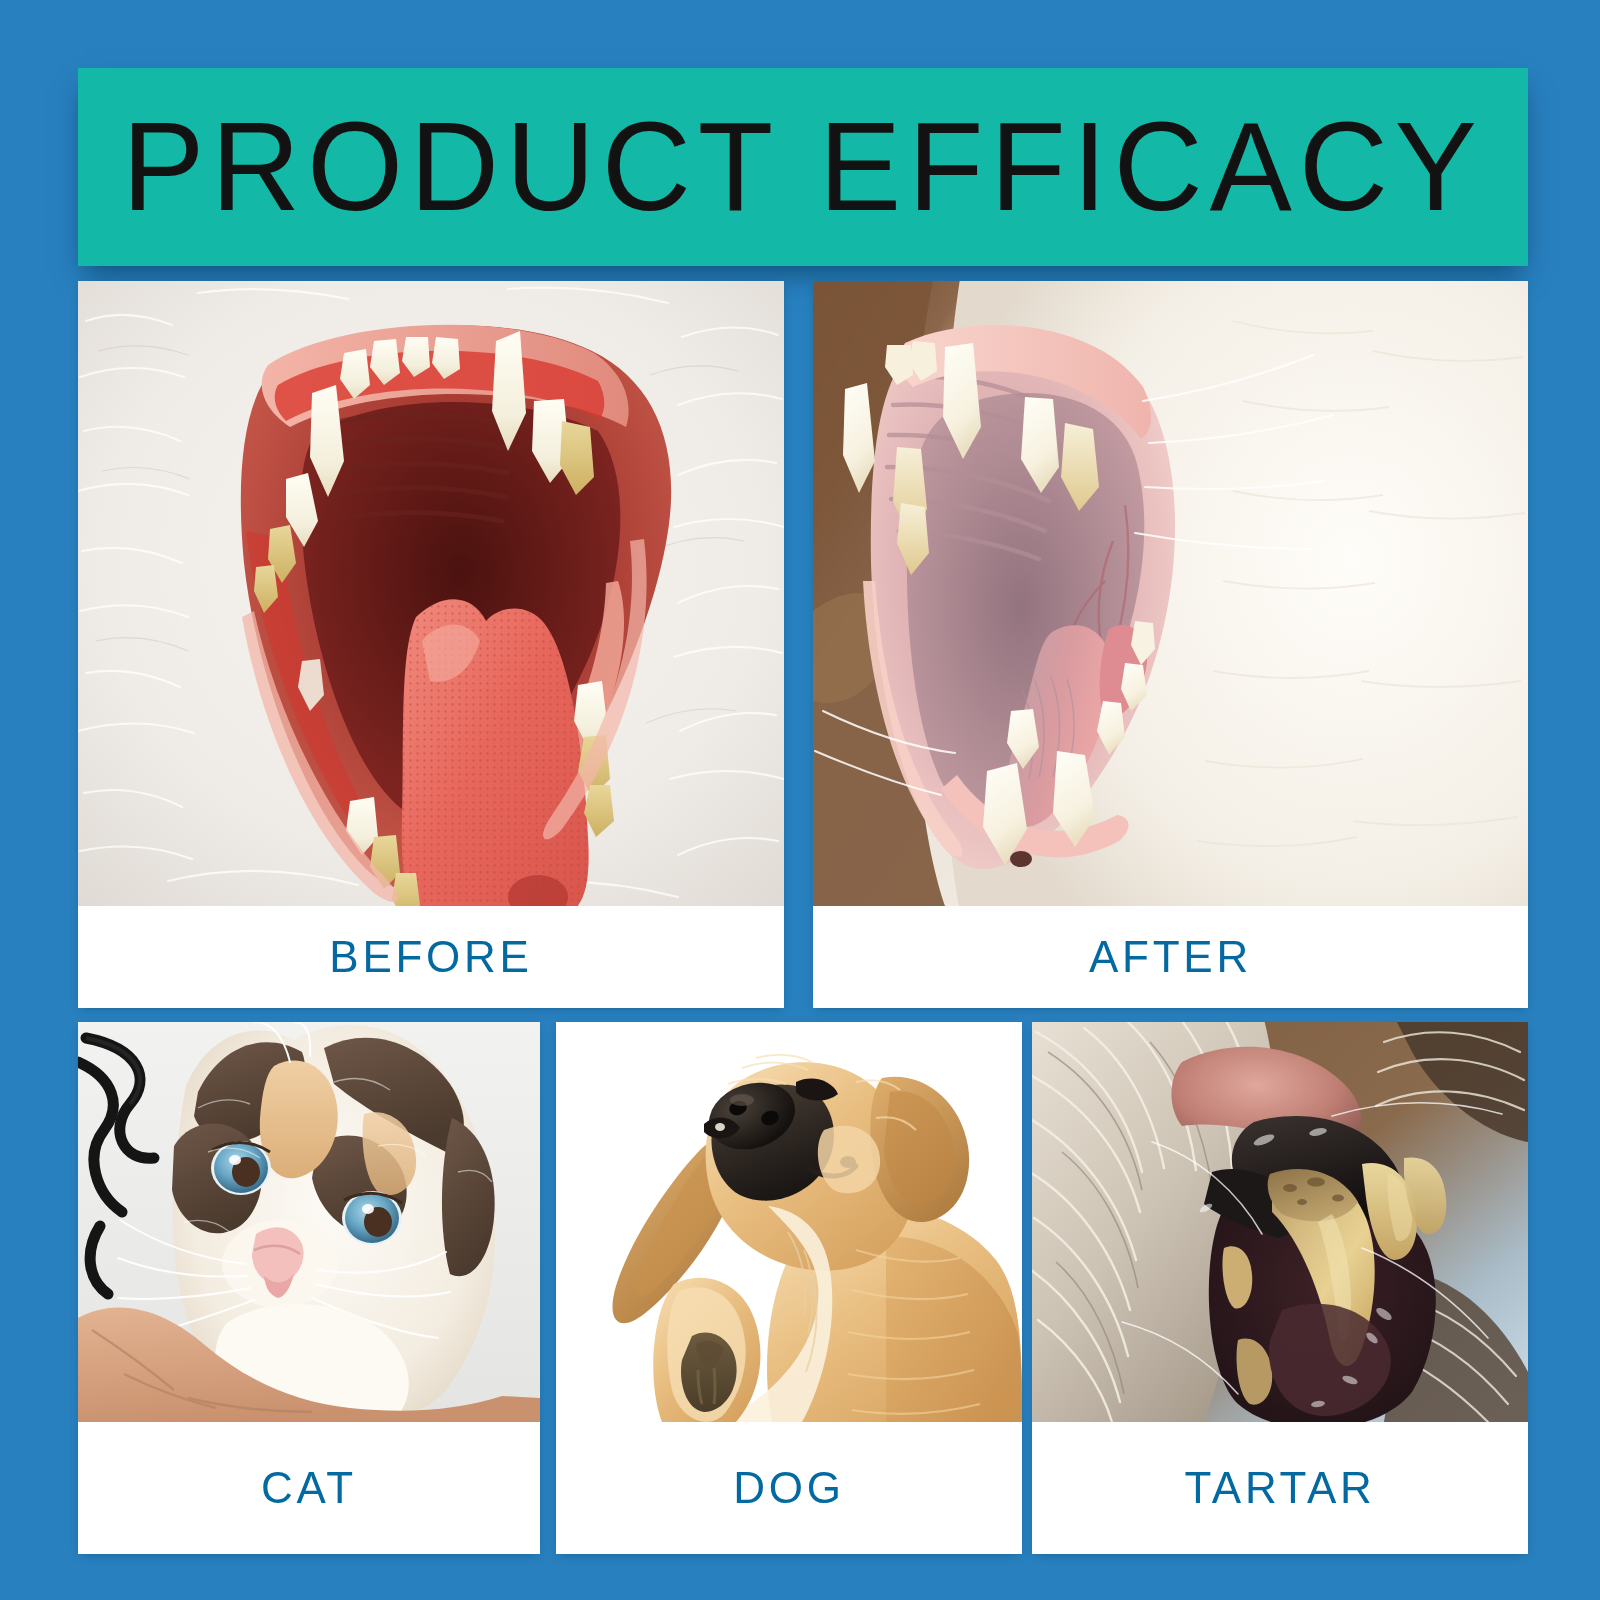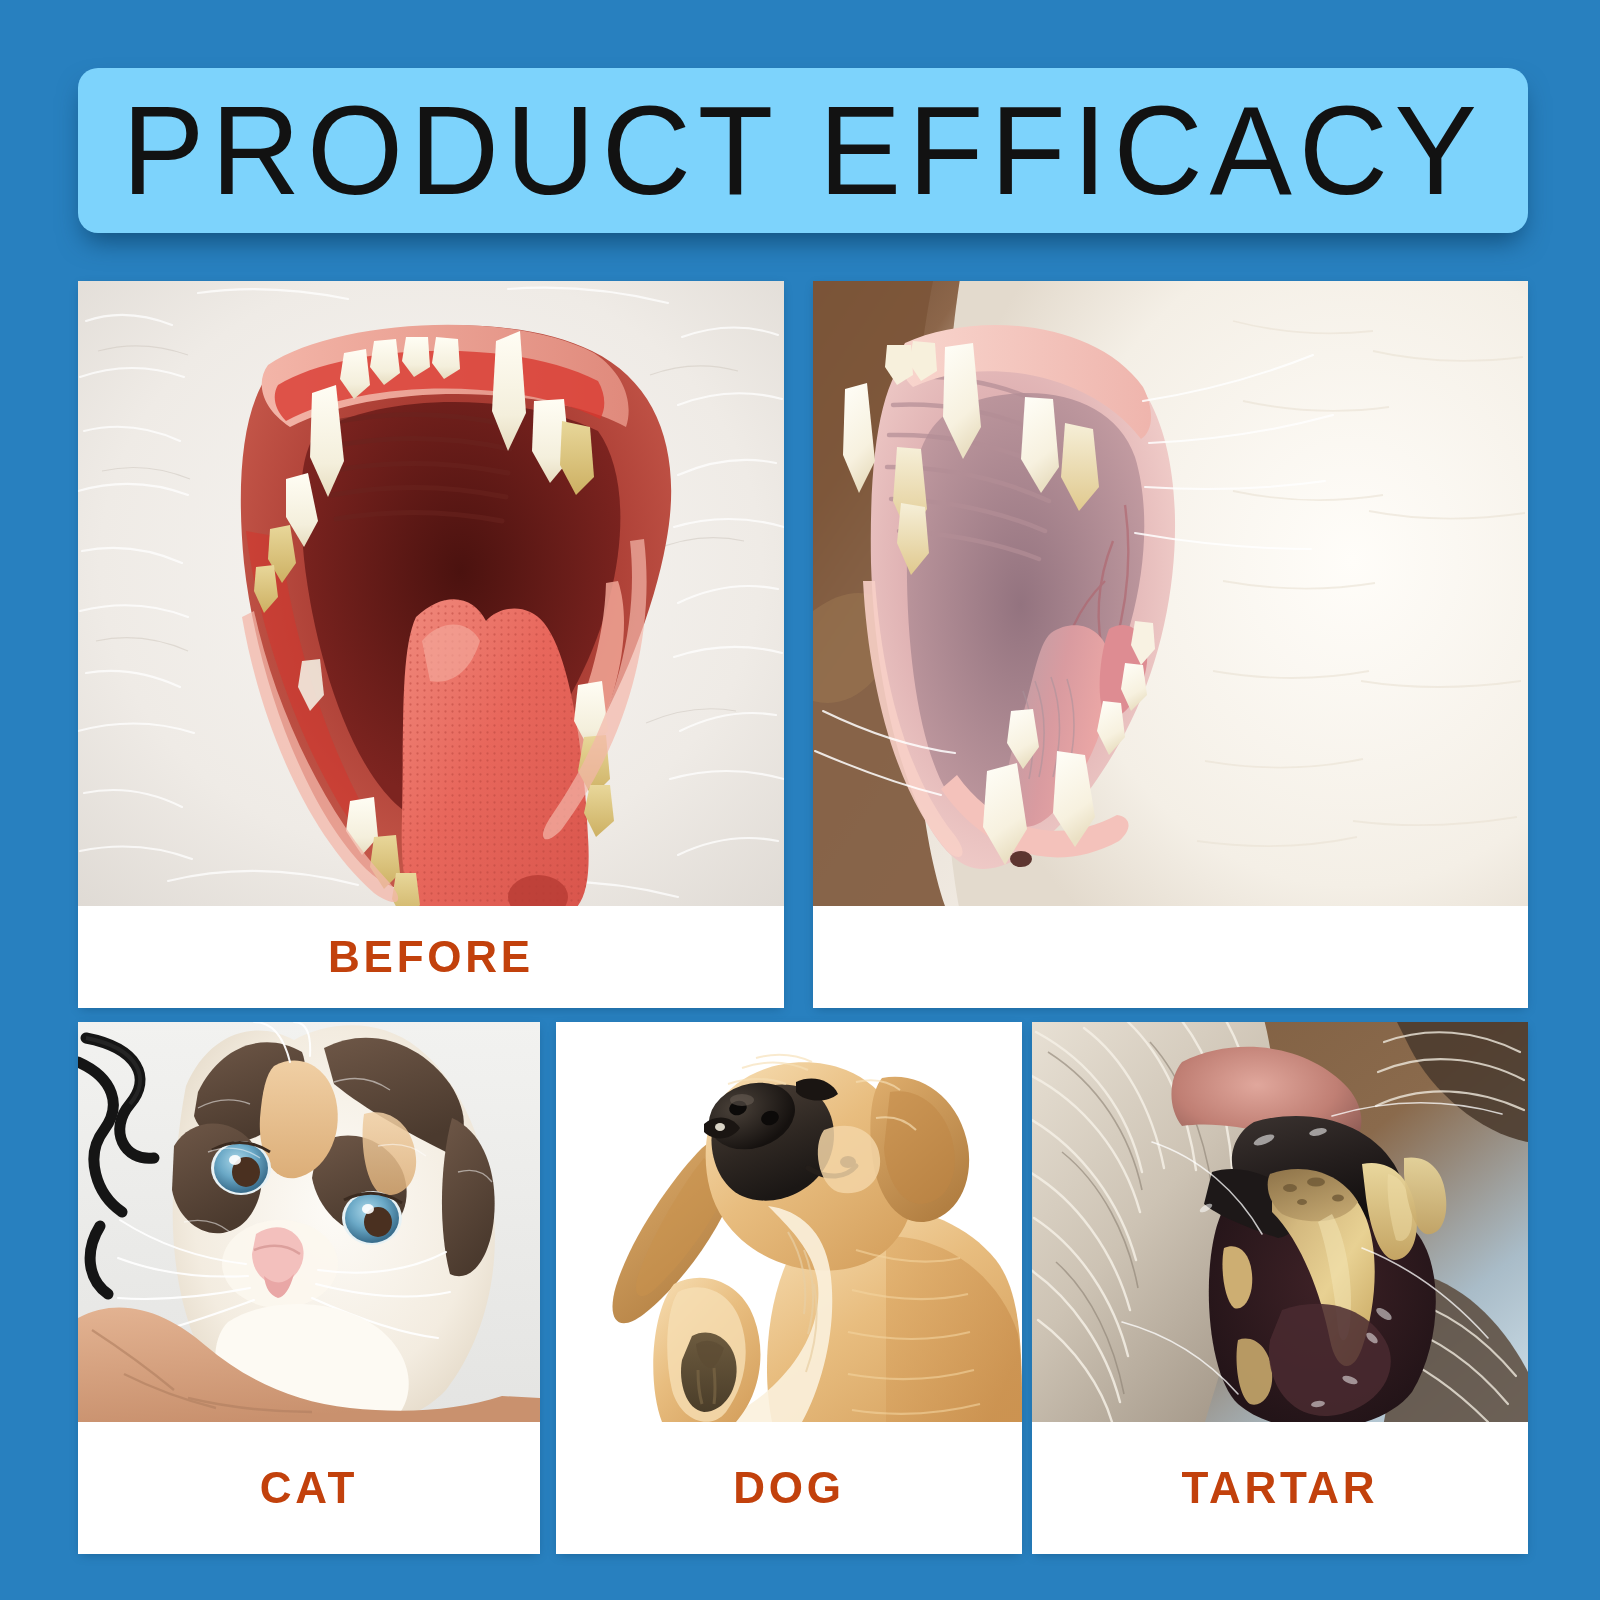--- a/index.html
+++ b/index.html
@@ -6,40 +6,40 @@
   body{
     width:1600px;height:1600px;
     background:#2880BF;
     font-family:"Liberation Sans", sans-serif;
     overflow:hidden;
   }
   .canvas{position:relative;width:1600px;height:1600px;}
 
   
   .title-bar{
-    position:absolute;left:78px;top:68px;width:1450px;height:165px;
-    background:#7dd3fc;
+    position:absolute;left:78px;top:68px;width:1450px;height:198px;
+    background:#14b8a6;
     box-shadow:0 14px 26px -6px rgba(0,40,70,.55);
-    display:flex;align-items:center;justify-content:center;border-radius:20px;
+    display:flex;align-items:center;justify-content:center;
   }
   .title-text{
     font-family:"Liberation Sans", sans-serif;
     font-size:126px;font-weight:300;letter-spacing:.055em;
     color:#121212;line-height:1;white-space:nowrap;
     transform:scaleX(.98);
   }
 
   
   .card{position:absolute;background:#fff;overflow:hidden;
         box-shadow:0 3px 10px -3px rgba(0,40,70,.35);}
   .card .photo{position:absolute;left:0;top:0;right:0;overflow:hidden;background:#ddd;}
   .card .caption{
     position:absolute;left:0;right:0;bottom:0;
     display:flex;align-items:center;justify-content:center;
-    font-size:44px;font-weight:700;letter-spacing:.085em;color:#c2410c;
+    font-size:44px;font-weight:400;letter-spacing:.085em;color:#0369a1;
     background:#fff;
   }
 
   
   #card-before{left:78px;  top:281px; width:706px;  height:727px;}
   #card-before .photo{height:625px;}
   #card-before .caption{height:102px;}
   #card-after {left:813px; top:281px; width:715px;  height:727px;}
   #card-after  .photo{height:625px;}
   #card-after  .caption{height:102px;}
@@ -337,20 +337,21 @@
           <path d="M400 390 q80 14 156 0"></path>
             <path d="M392 480 q82 14 158 -2"></path>
           <path d="M384 560 q84 12 160 -4"></path>
           <path d="M560 70 q70 16 150 6"></path>
             <path d="M556 230 q72 14 156 2"></path>
           <path d="M548 400 q74 12 160 0"></path>
             <path d="M540 540 q76 10 164 -4"></path>
         </g>
       </svg>
     </div>
+    <div class="caption">AFTER</div>
   </div>
 
   <div class="card" id="card-cat">
     <div class="photo">
       <svg viewBox="0 0 462 400" preserveAspectRatio="xMidYMid slice">
         <defs>
           <linearGradient id="cBg" x1="0" y1="0" x2="0" y2="1">
             <stop offset="0%" stop-color="#f2f2f0"></stop>
               <stop offset="100%" stop-color="#e4e4e2"></stop>
           </linearGradient>

